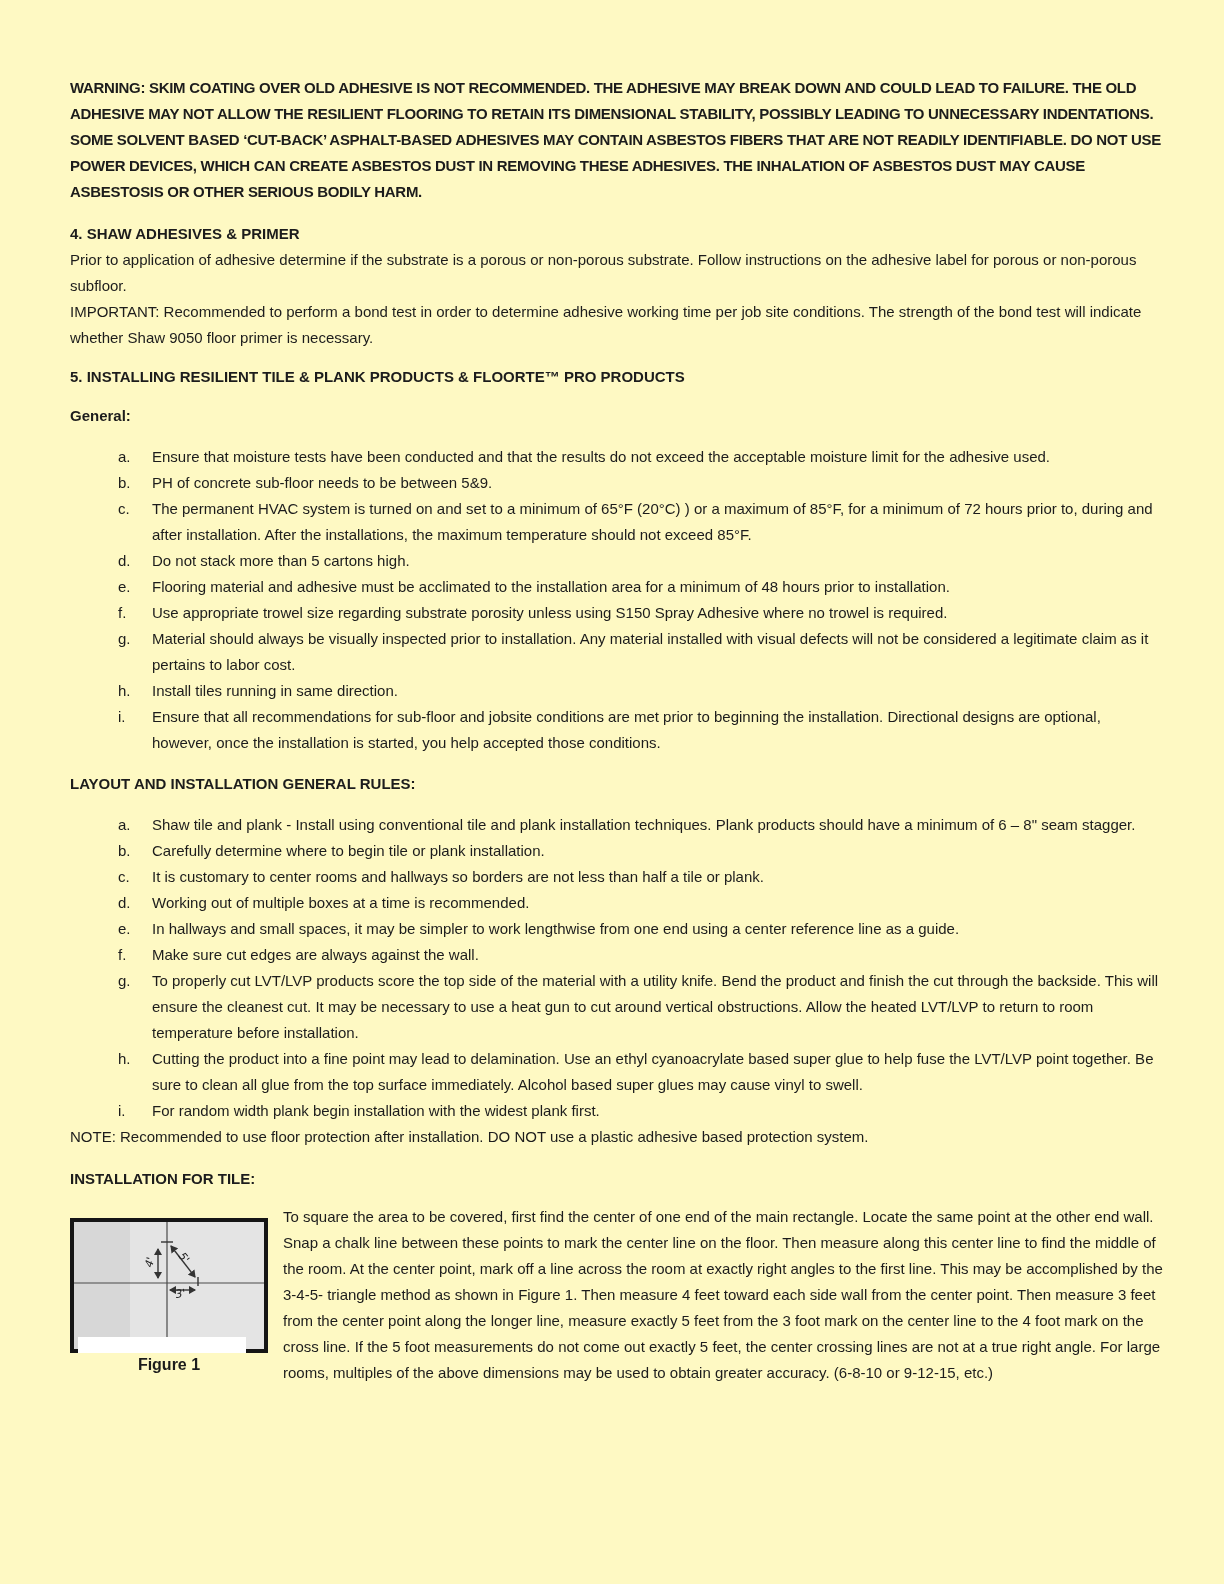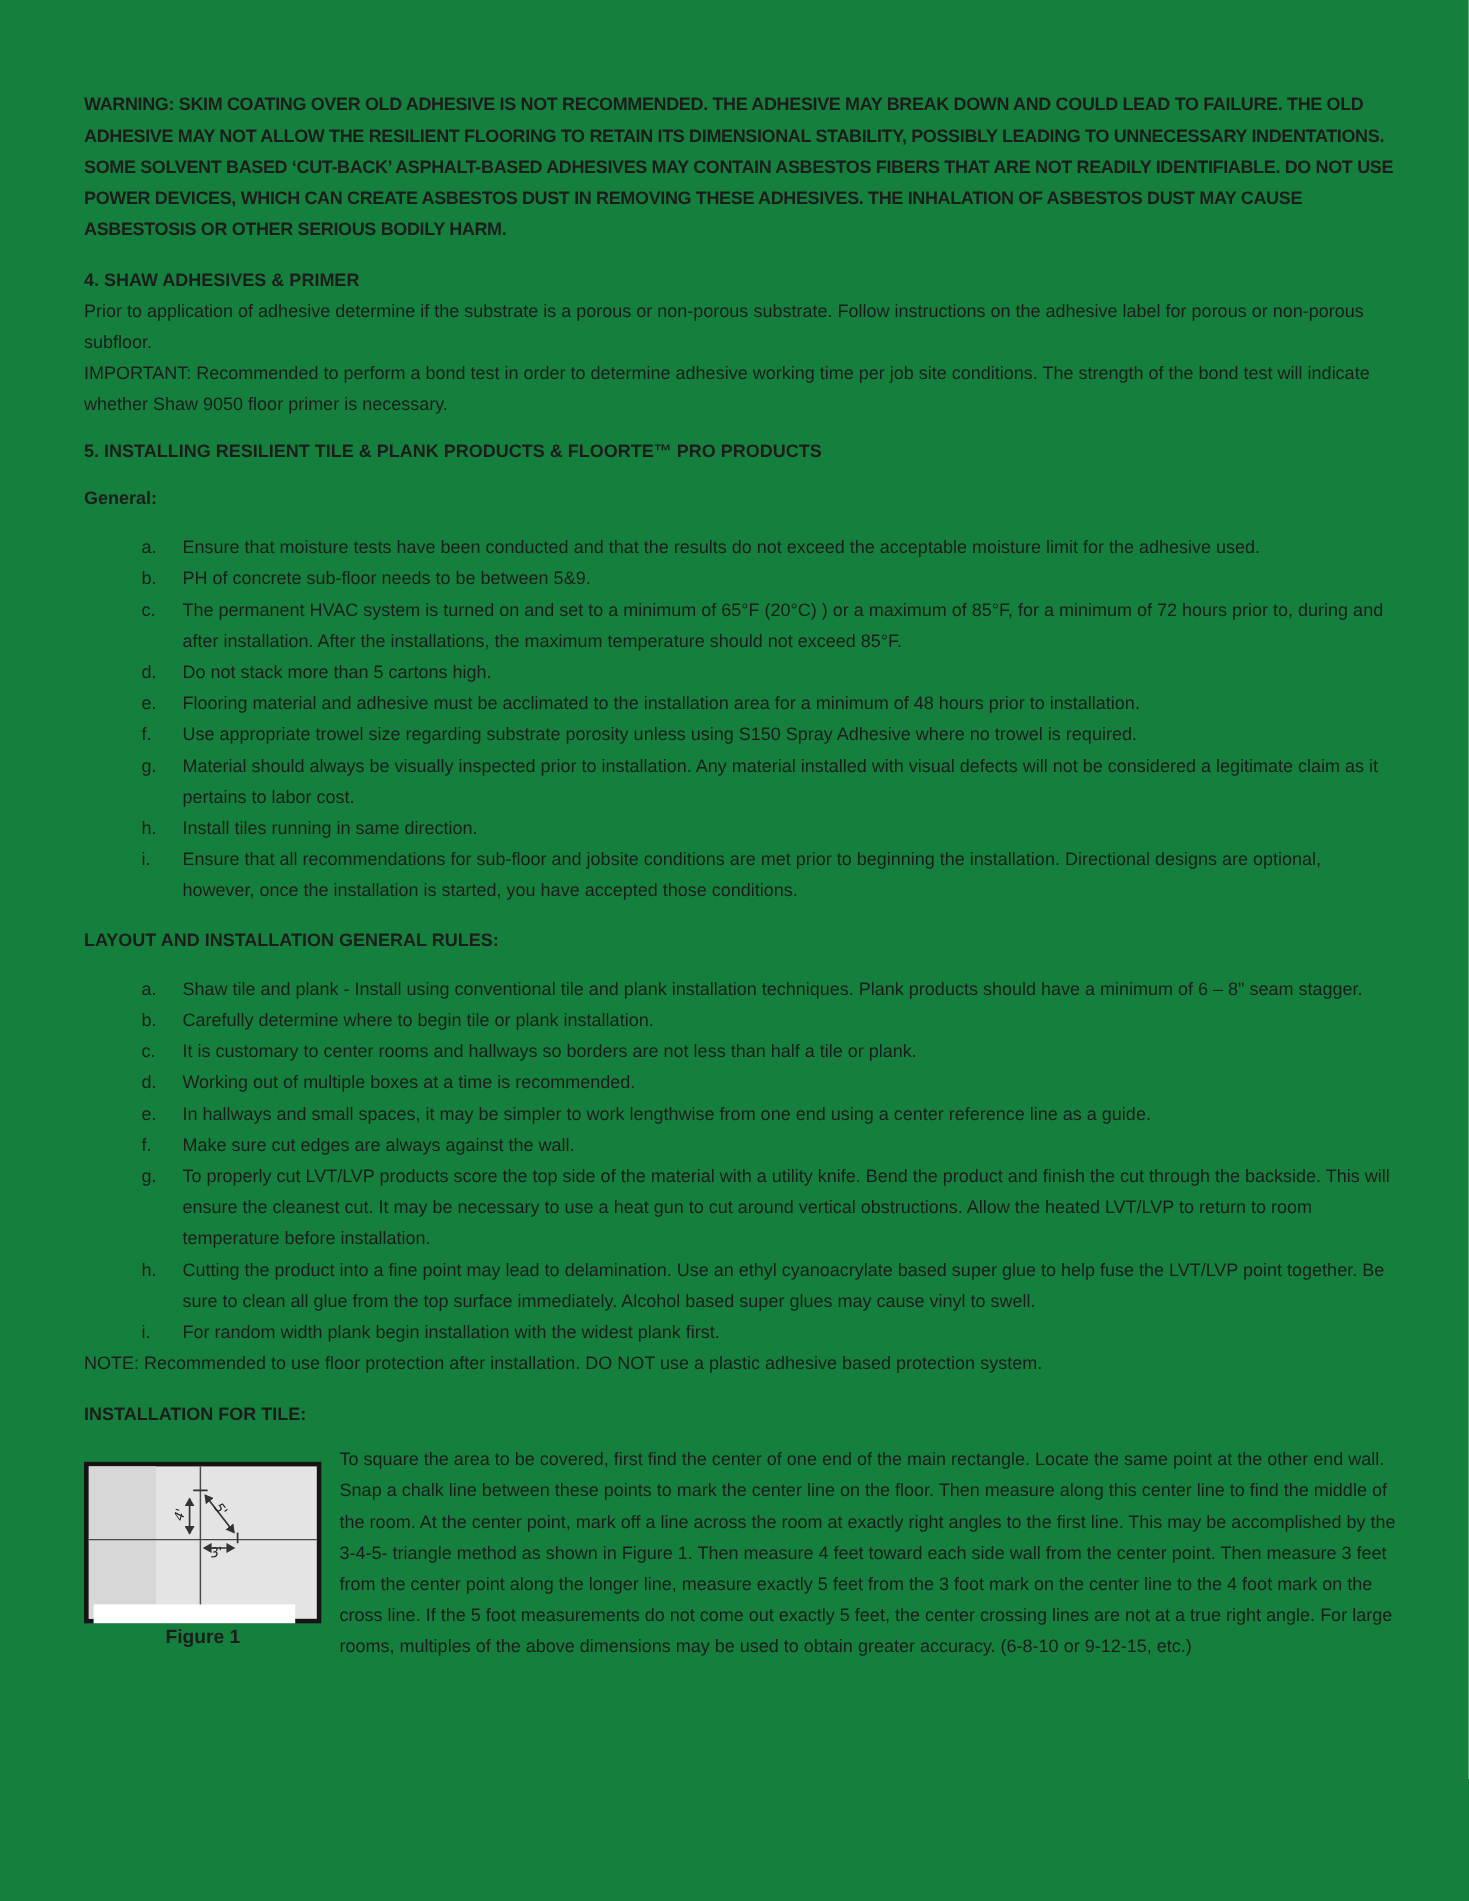--- a/index.html
+++ b/index.html
@@ -1,21 +1,21 @@
 <!DOCTYPE html>
 <html><head>
 <meta charset="utf-8">
 <style>
   html, body { margin: 0; padding: 0; background: #ffffff; }
   .page {
     position: relative;
     width: 1224px;
     height: 1584px;
     box-sizing: border-box;
-    background: #15803d;
+    background: #fef9c3;
     padding: 75px 60px 40px 70px;
     font-family: "Liberation Sans", sans-serif;
     font-size: 15px;
     line-height: 26px;
     color: #1c1c1c;
     overflow: hidden;
   }
   p { margin: 0; }
   .bold { font-weight: normal; }
   .warning-para { font-weight: bold; letter-spacing: -0.3px; }
@@ -87,21 +87,21 @@
     <li>
         <span class="marker">g.</span>
         <span class="item-text">Material should always be visually inspected prior to installation. Any material installed with visual defects will not be considered a legitimate claim as it pertains to labor cost.</span>
       </li>
     <li>
         <span class="marker">h.</span>
         <span class="item-text">Install tiles running in same direction.</span>
       </li>
     <li>
         <span class="marker">i.</span>
-        <span class="item-text">Ensure that all recommendations for sub-floor and jobsite conditions are met prior to beginning the installation. Directional designs are optional, however, once the installation is started, you have accepted those conditions.</span>
+        <span class="item-text">Ensure that all recommendations for sub-floor and jobsite conditions are met prior to beginning the installation. Directional designs are optional, however, once the installation is started, you help accepted those conditions.</span>
       </li>
   </ol>
 
   <p class="h-sec" style="margin-top:15px">LAYOUT AND INSTALLATION GENERAL RULES:</p>
 
   <ol class="alpha">
     <li>
         <span class="marker">a.</span>
         <span class="item-text">Shaw tile and plank - Install using conventional tile and plank installation techniques. Plank products should have a minimum of 6 – 8" seam stagger.</span>
       </li>

